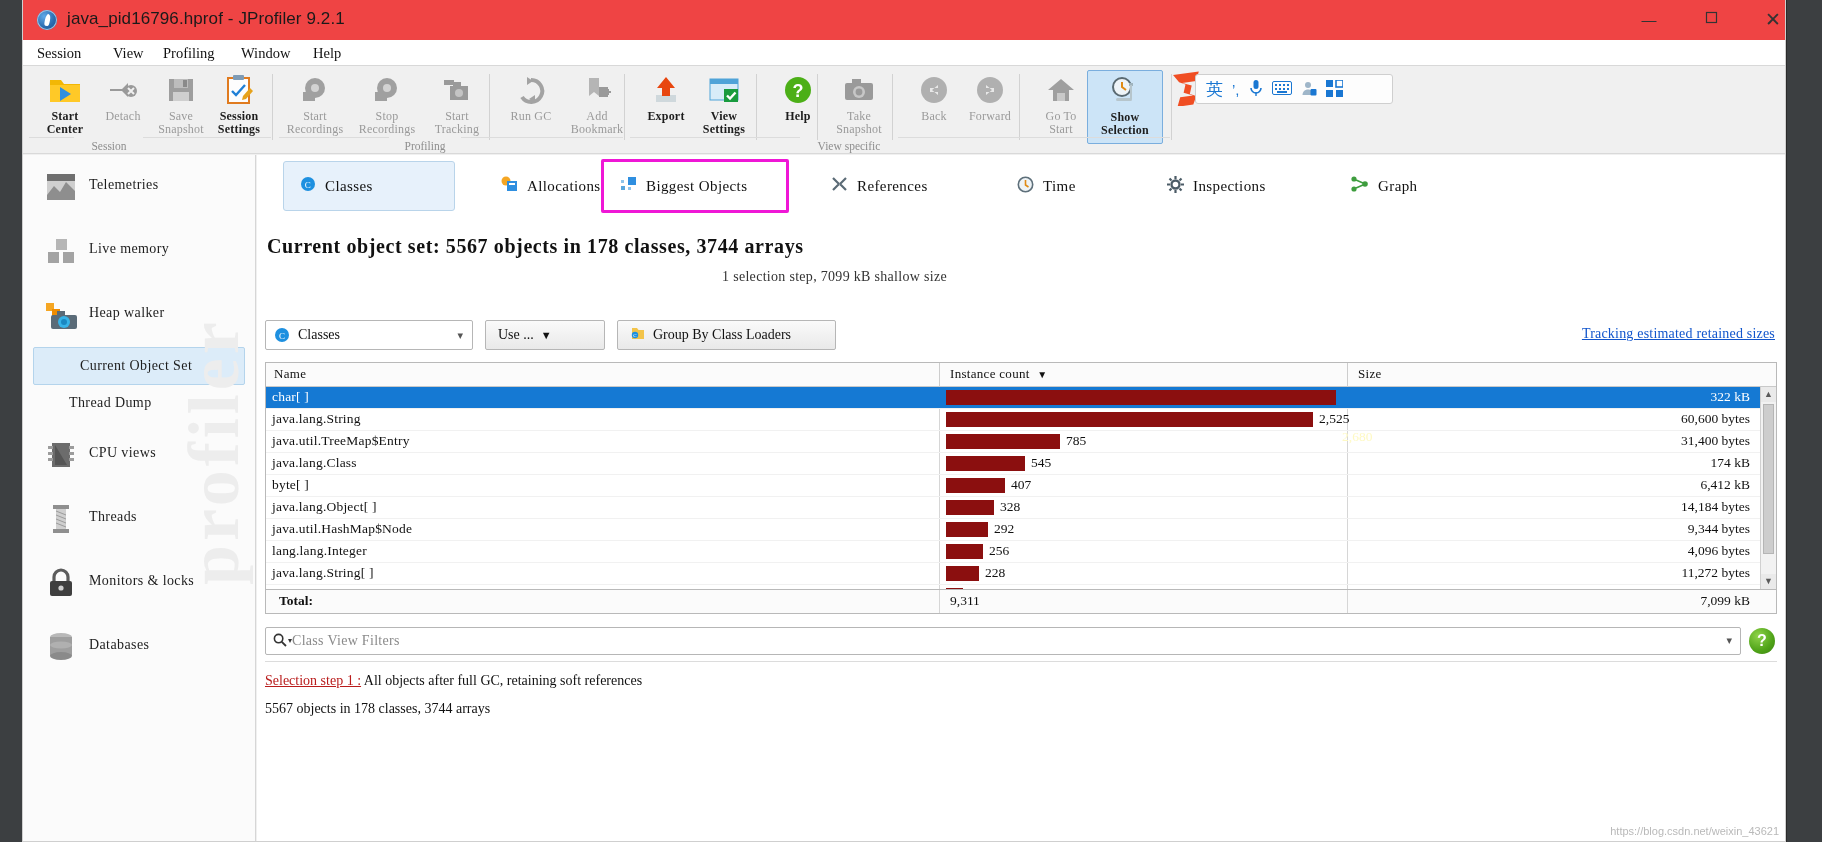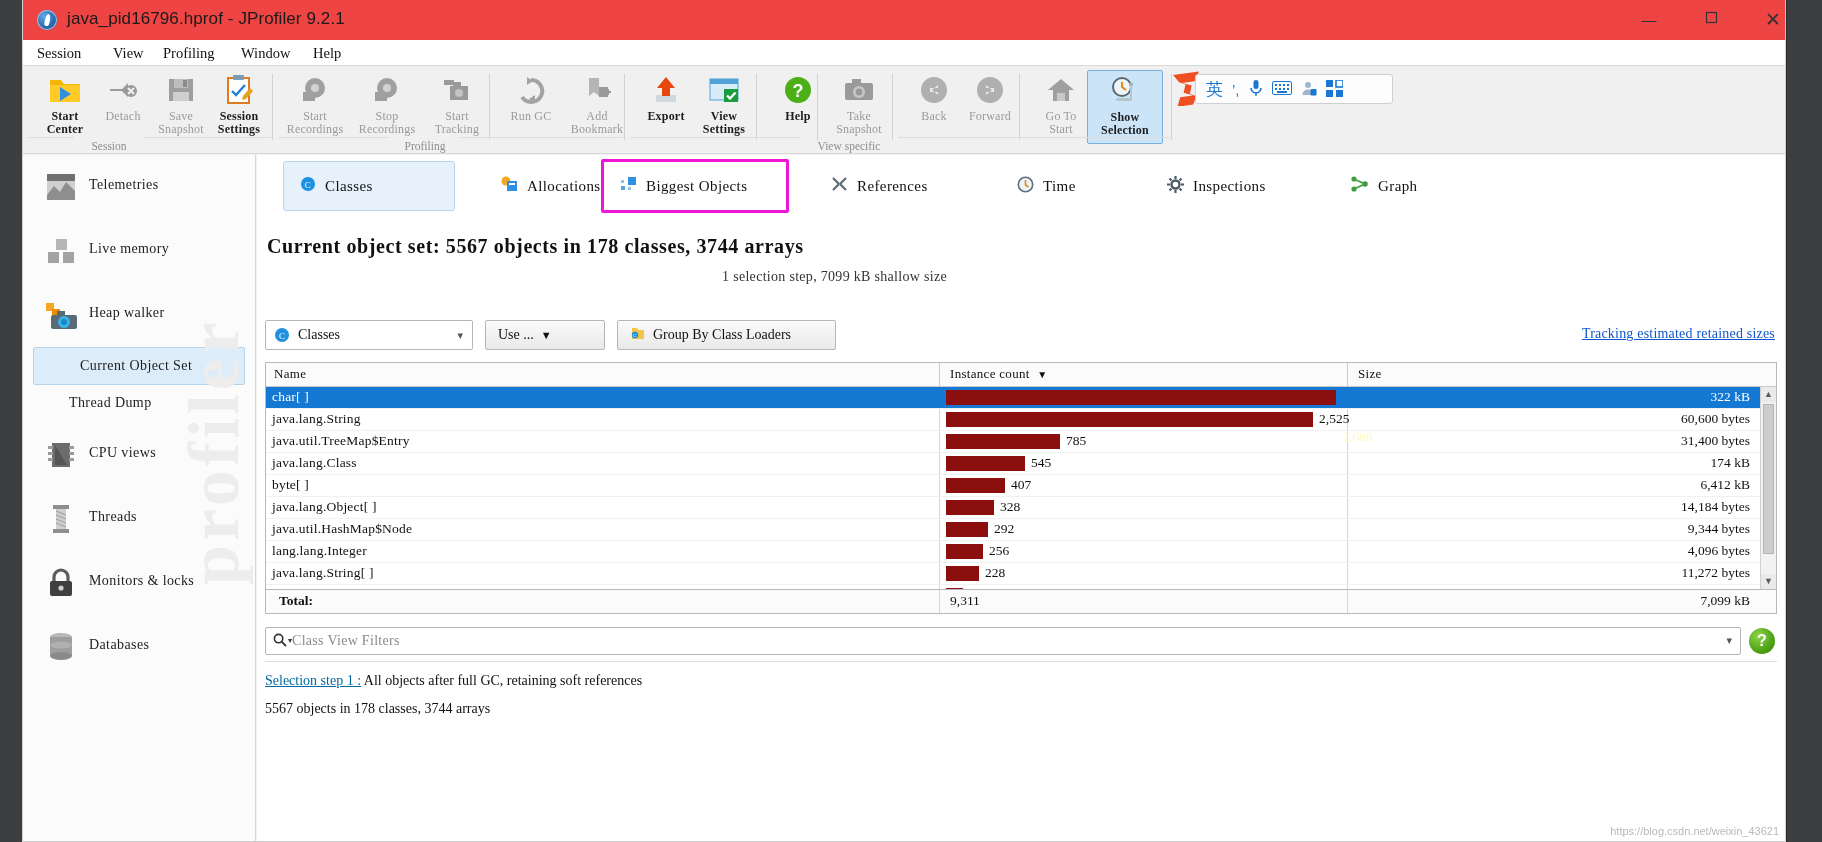--- a/index.html
+++ b/index.html
@@ -141,21 +141,21 @@
   .filterbox { position:absolute; left:8px; top:472px; right:44px; height:28px; background:#fff;
                border:1px solid #b6b6b6; border-radius:2px; display:flex; align-items:center; }
   .filterbox .ftxt { margin-left:26px; font-size:14px; color:#8a8a8a;
                      font-family:"Liberation Serif", serif; letter-spacing:.3px; }
   .help-circ { position:absolute; right:10px; top:473px; width:26px; height:26px; border-radius:50%;
                background:radial-gradient(circle at 35% 30%, #8fd34a 0%, #4fa318 60%, #3b8310 100%);
                color:#fff; font-weight:bold; font-size:16px; text-align:center; line-height:26px;
                font-family:"Liberation Sans", sans-serif; }
 
   .selstep { position:absolute; left:8px; top:516px; right:8px; }
-  .selstep .slink { font-family:"Liberation Serif", serif; font-size:14px; color:#0369a1;
+  .selstep .slink { font-family:"Liberation Serif", serif; font-size:14px; color:#b91c1c;
                     text-decoration:underline; }
   .selstep .stxt { font-family:"Liberation Serif", serif; font-size:14px; color:#111; }
   .selstep2 { position:absolute; left:8px; top:546px; font-family:"Liberation Serif", serif;
               font-size:14px; color:#111; }
   .hdiv { position:absolute; left:8px; right:8px; top:506px; height:1px; background:#dcdcdc; }
 
   .watermark { position:absolute; right:6px; bottom:4px; font-size:11px; color:#b9b9b9;
                font-family:"Liberation Sans", sans-serif; }
   .ghost { position:absolute; left:150px; top:430px; font-size:72px; color:#ededed; font-weight:bold;
            font-family:"Liberation Serif", serif; transform:rotate(-90deg); transform-origin:left top;

